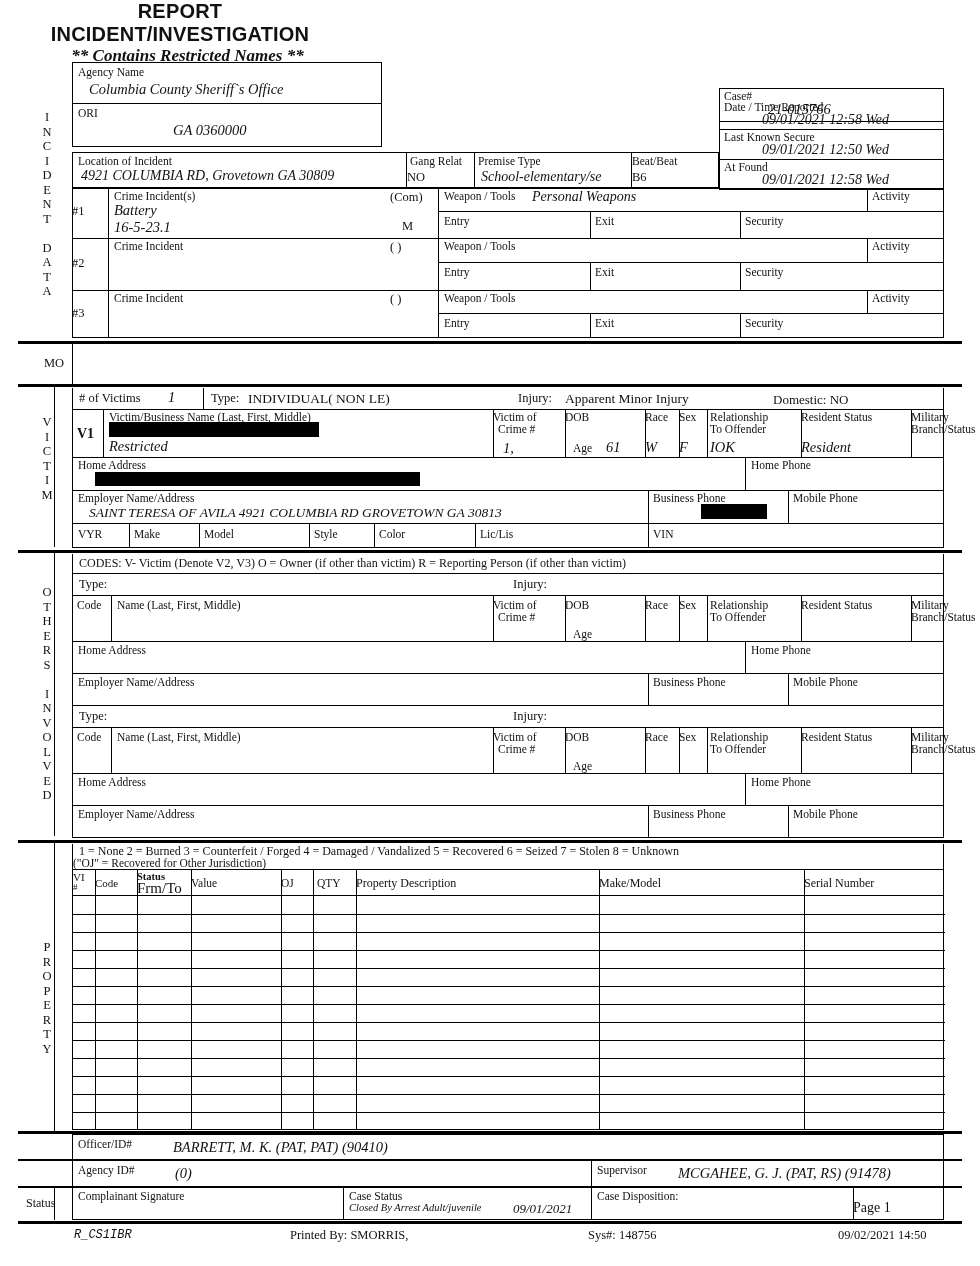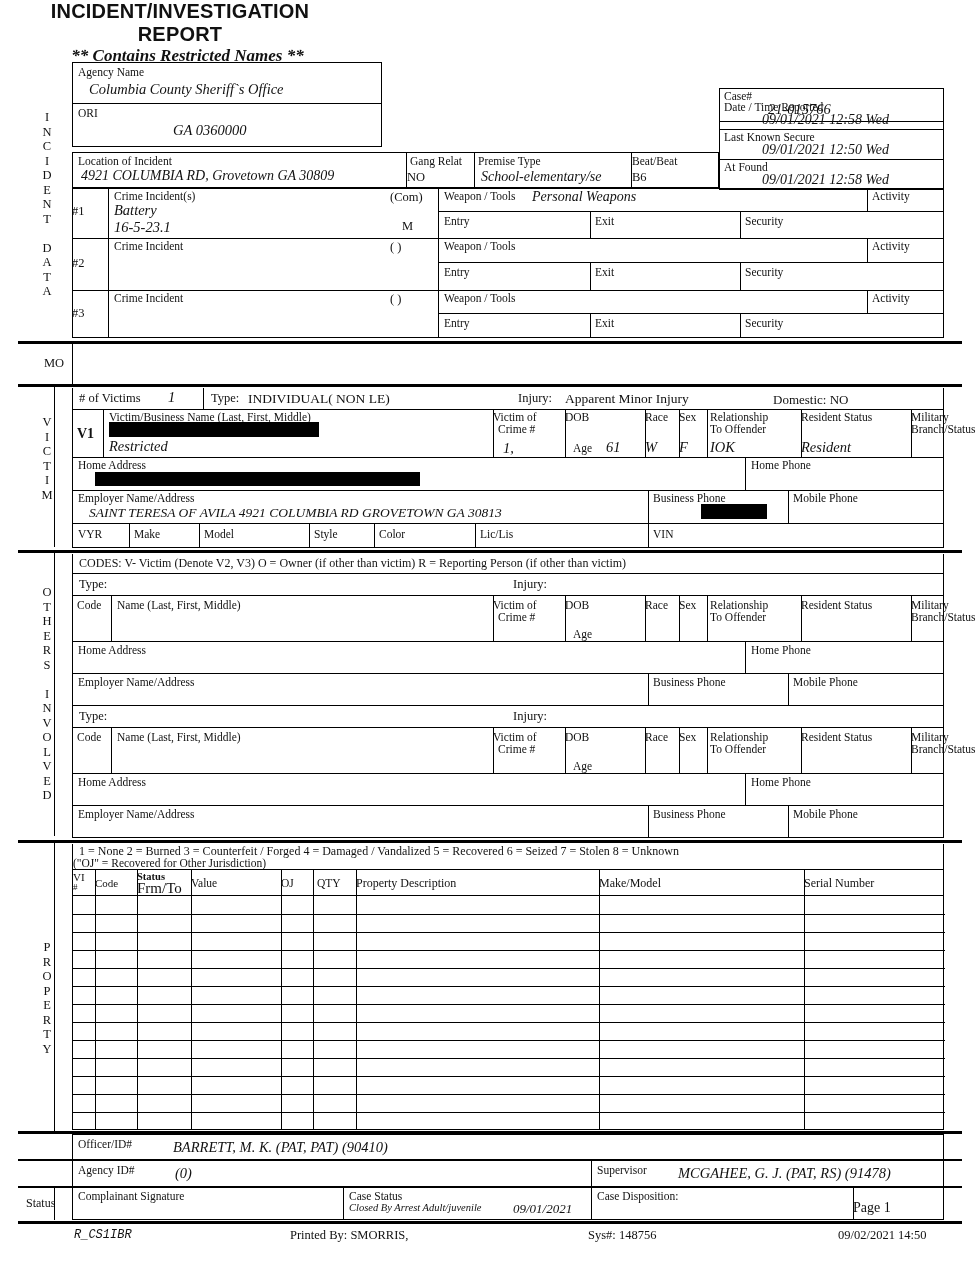--- a/index.html
+++ b/index.html
@@ -32,22 +32,22 @@
   .restricted{font-style:italic;font-family:"Liberation Serif",serif;font-size:17px;text-align:center;font-weight:bold;}
 
   .redact{position:absolute;background:#000;}
   .mono{font-family:"Liberation Mono",monospace;font-size:12px;}
 </style>
 </head>
 <body>
 
 <div class="page">
 
+  <div class="title" style="left:400px;top:92px;width:360px;">REPORT</div>
   <div class="title" style="left:400px;top:62px;width:360px;">INCIDENT/INVESTIGATION</div>
-  <div class="title" style="left:400px;top:92px;width:360px;">REPORT</div>
   <div class="restricted" style="left:395px;top:125px;width:375px;">**  Contains Restricted Names  **</div>
 
   <div class="bx" style="left:72px;top:62px;width:310px;height:42px;">
     <div class="lbl" style="position:absolute;left:5px;top:3px;">Agency Name</div>
     <div class="val" style="position:absolute;left:16px;top:18px;">Columbia County Sheriff`s Office</div>
   </div>
 
   <div class="bx" style="left:72px;top:104px;width:310px;height:43px;border-top:none;">
     <div class="lbl" style="position:absolute;left:5px;top:3px;">ORI</div>
     <div class="val" style="position:absolute;left:100px;top:18px;">GA 0360000</div>

